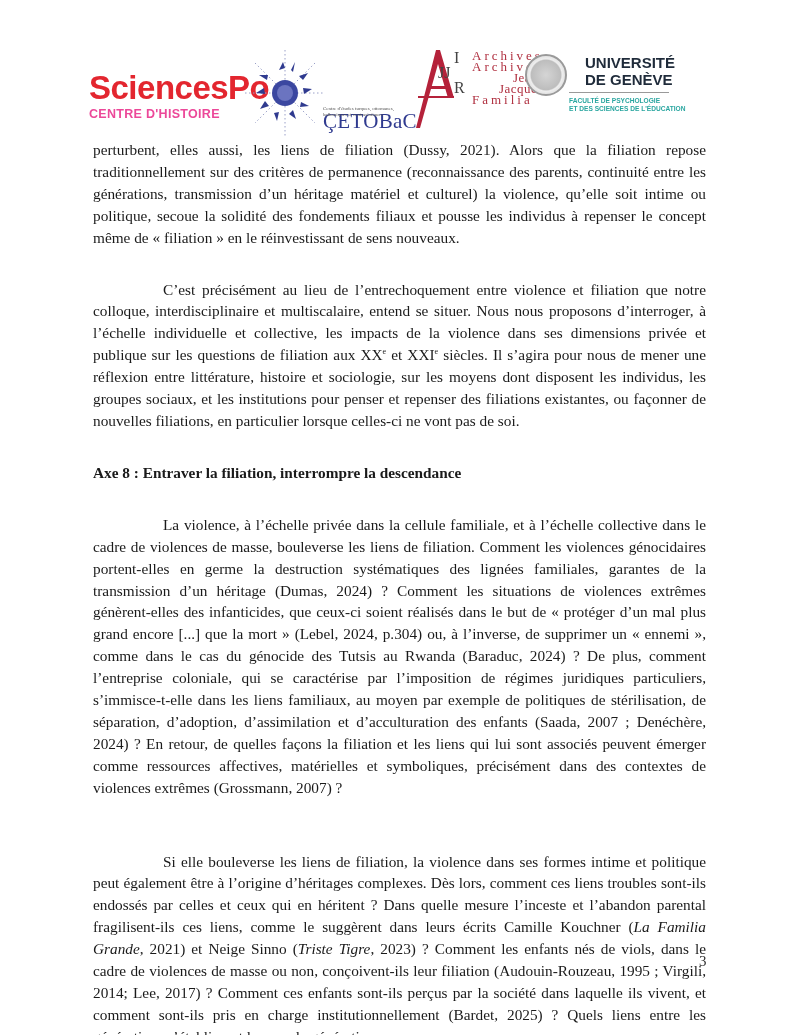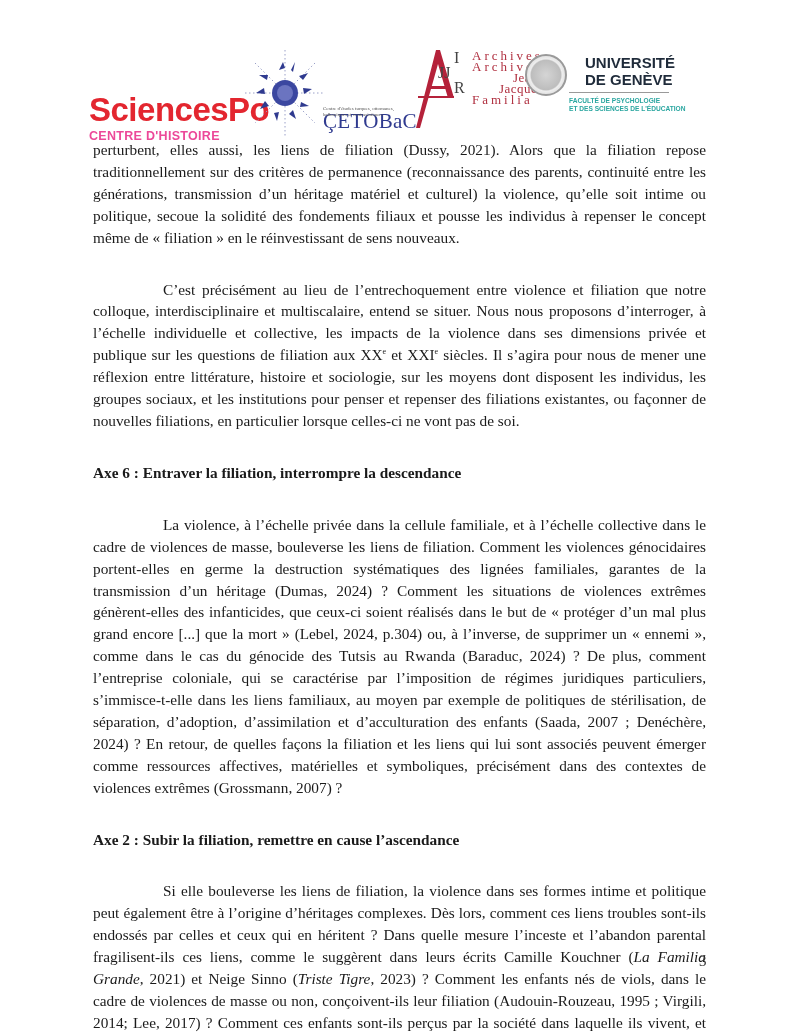--- a/index.html
+++ b/index.html
@@ -1,20 +1,20 @@
 <!DOCTYPE html>
 <html><head>
   <meta charset="utf-8">
   <style>
     html, body { margin: 0; padding: 0; background: #ffffff; }
     body { width: 800px; height: 1035px; position: relative; overflow: hidden; font-family: "Liberation Serif", "DejaVu Serif", serif; color: #1a1a1a; }
 
     
     .logos { position: absolute; top: 44px; left: 0; width: 800px; height: 90px; }
-    .sciencespo { position: absolute; left: 89px; top: 28px; margin-top: 22px; }
+    .sciencespo { position: absolute; left: 89px; top: 28px; }
     .sciencespo .brand { font-family: "Liberation Sans", "DejaVu Sans", sans-serif; font-weight: bold; font-size: 33px; color: #e3262f; letter-spacing: -0.5px; line-height: 32px; }
     .sciencespo .sub { font-family: "Liberation Sans", "DejaVu Sans", sans-serif; font-weight: bold; font-size: 12.5px; color: #ec4899; letter-spacing: 0.3px; margin-top: 3px; }
 
     .cetobac { position: absolute; left: 245px; top: 6px; width: 175px; height: 86px; }
     .cetobac svg { position: absolute; left: 0; top: 0; }
     .cetobac .name { position: absolute; left: 78px; top: 31px; font-size: 21px; color: #2f3a8f; font-family: "Liberation Serif", serif; letter-spacing: 0.3px; margin-top: 28px; }
     .cetobac .desc { position: absolute; left: 78px; top: 56px; width: 82px; font-size: 5px; line-height: 6px; color: #555; font-family: "Liberation Serif", serif; }
 
     .aijjr { position: absolute; left: 414px; top: 2px; width: 112px; height: 80px; }
     .aijjr .letters { position: absolute; left: 20px; top: 4px; font-size: 16px; line-height: 15px; color: #444; }
@@ -105,22 +105,21 @@
       <div>ET DES SCIENCES DE L'ÉDUCATION</div>
     </div>
   </div>
 </div>
 
 <div class="content">
   <p>perturbent, elles aussi, les liens de filiation (Dussy, 2021). Alors que la filiation repose traditionnellement sur des critères de permanence (reconnaissance des parents, continuité entre les générations, transmission d’un héritage matériel et culturel) la violence, qu’elle soit intime ou politique, secoue la solidité des fondements filiaux et pousse les individus à repenser le concept même de « filiation » en le réinvestissant de sens nouveaux.</p>
   <div class="gap"></div>
   <p class="indent"><span>C’est précisément au lieu de l’entrechoquement entre violence et filiation que notre colloque, interdisciplinaire et multiscalaire, entend se situer. Nous nous proposons d’interroger, à l’échelle individuelle et collective, les impacts de la violence dans ses dimensions privée et publique sur les questions de filiation aux XX</span><sup>e</sup><span> et XXI</span><sup>e</sup><span> siècles. Il s’agira pour nous de mener une réflexion entre littérature, histoire et sociologie, sur les moyens dont disposent les individus, les groupes sociaux, et les institutions pour penser et repenser des filiations existantes, ou façonner de nouvelles filiations, en particulier lorsque celles-ci ne vont pas de soi.</span></p>
   <div class="gap"></div>
-  <p class="heading">Axe 6 : Entraver la filiation, interrompre la descendance</p>
+  <p class="heading">Axe 8 : Entraver la filiation, interrompre la descendance</p>
   <div class="gap"></div>
   <p class="indent">La violence, à l’échelle privée dans la cellule familiale, et à l’échelle collective dans le cadre de violences de masse, bouleverse les liens de filiation. Comment les violences génocidaires portent-elles en germe la destruction systématiques des lignées familiales, garantes de la transmission d’un héritage (Dumas, 2024) ? Comment les situations de violences extrêmes génèrent-elles des infanticides, que ceux-ci soient réalisés dans le but de « protéger d’un mal plus grand encore [...] que la mort »  (Lebel, 2024, p.304) ou, à l’inverse, de supprimer un « ennemi », comme dans le cas du génocide des Tutsis au Rwanda (Baraduc, 2024) ? De plus, comment l’entreprise coloniale, qui se caractérise par l’imposition de régimes juridiques particuliers, s’immisce-t-elle dans les liens familiaux, au moyen par exemple de politiques de stérilisation, de séparation, d’adoption, d’assimilation et d’acculturation des enfants (Saada, 2007 ; Denéchère, 2024) ? En retour, de quelles façons la filiation et les liens qui lui sont associés peuvent émerger comme ressources affectives, matérielles et symboliques, précisément dans des contextes de violences extrêmes (Grossmann, 2007) ?</p>
   <div class="gap"></div>
-  <p class="heading">Axe 2 : Subir la filiation, remettre en cause l’ascendance</p>
   <div class="gap"></div>
   <p class="indent"><span>Si elle bouleverse les liens de filiation, la violence dans ses formes intime et politique peut également être à l’origine d’héritages complexes. Dès lors, comment ces liens troubles sont-ils endossés par celles et ceux qui en héritent ? Dans quelle mesure l’inceste et l’abandon parental fragilisent-ils ces liens, comme le suggèrent dans leurs écrits Camille Kouchner (</span><i>La Familia Grande</i><span>, 2021) et Neige Sinno (</span><i>Triste Tigre</i><span>, 2023) ? Comment les enfants nés de viols, dans le cadre de violences de masse ou non, conçoivent-ils leur filiation (Audouin-Rouzeau, 1995 ; Virgili, 2014; Lee, 2017) ? Comment ces enfants sont-ils perçus par la société dans laquelle ils vivent, et comment sont-ils pris en charge institutionnellement (Bardet, 2025) ? Quels liens entre les générations s’établissent lorsque la génération</span></p>
 </div>
 
 <div class="page-number">3</div>
 
 </body></html>

